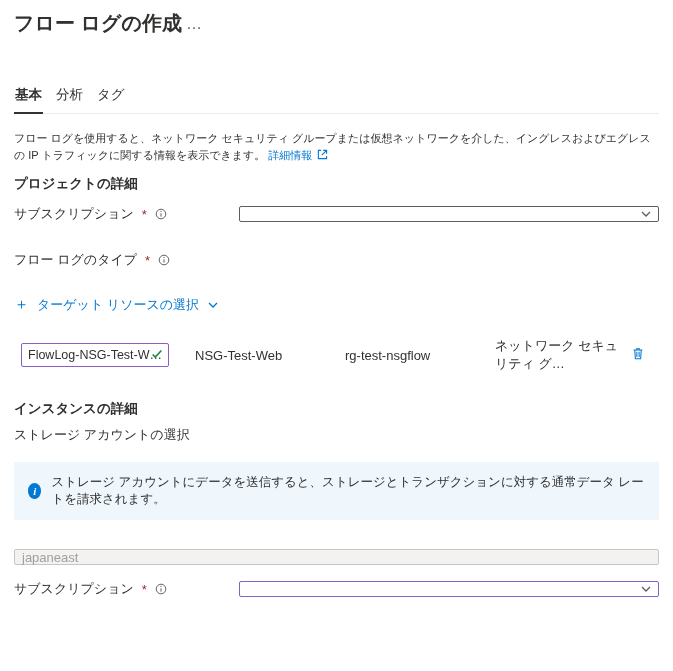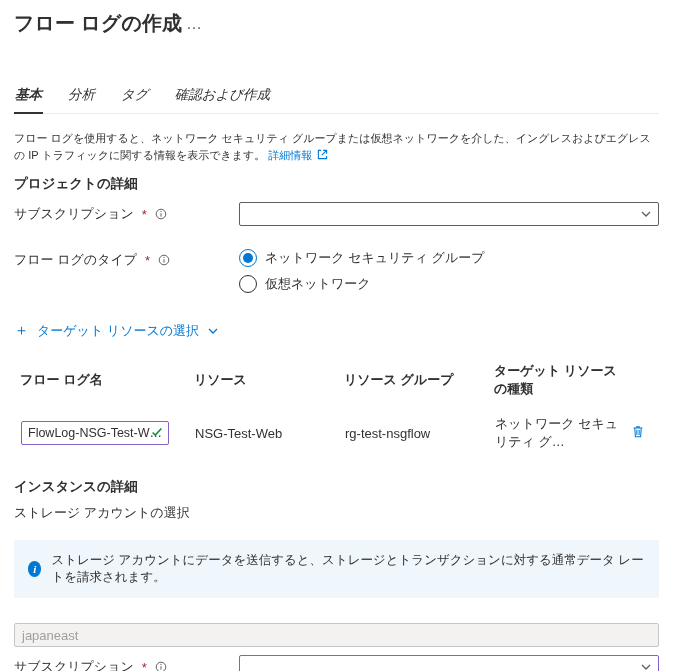--- a/index.html
+++ b/index.html
@@ -15,24 +15,23 @@
       font-size: 20px;
       font-weight: 600;
       padding: 10px 0 4px 0;
       display: flex;
       align-items: center;
       gap: 0;
     }
     .more-dots { font-size: 16px; color: #605e5c; font-weight: 400; cursor: pointer; padding: 0 4px; }
     .tabs {
       display: flex;
-      gap: 24px;
+      gap: 12px;
       margin-top: 36px;
       border-bottom: 1px solid #edebe9;
-      font-style: italic;
     }
     .tab {
       padding: 8px 1px;
       font-size: 13.5px;
       cursor: pointer;
       border-bottom: 2px solid transparent;
       position: relative;
       top: 1px;
       color: #323130;
     }
@@ -62,21 +61,21 @@
     }
     .required { color: #a4262c; }
     .info-circle {
       width: 12px; height: 12px; flex: 0 0 12px;
       display: inline-flex; align-items: center; justify-content: center;
       color: #605e5c;
     }
     .form-field { flex: 1; }
     .dropdown, .textinput {
       width: 100%;
-      height: 24px;
+      height: 16px;
       border: 1px solid #605e5c;
       border-radius: 2px;
       padding: 0 24px 0 7px;
       font-size: 13px;
       background: #fff;
       position: relative;
       display: flex;
       align-items: center;
       cursor: pointer;
       color: #323130;
@@ -155,21 +154,20 @@
 
 <h1 class="page-title">
   <span>フロー ログの作成</span>
   <span class="more-dots">…</span>
 </h1>
 
 <div class="tabs">
   <div class="tab selected">基本</div>
   <div class="tab">分析</div>
   <div class="tab">タグ</div>
-  <div class="tab">確認および作成</div>
 </div>
 
 <p class="description">
   <span>フロー ログを使用すると、ネットワーク セキュリティ グループまたは仮想ネットワークを介した、イングレスおよびエグレスの IP トラフィックに関する情報を表示できます。</span>
   <a class="link">
     <span>詳細情報</span>
     <svg width="11" height="11" viewBox="0 0 16 16" fill="none" stroke="#0078d4" stroke-width="1.6">
         <path d="M6 2H2v12h12v-4M9 2h5v5M14 2L7 9"></path>
       </svg>
   </a>
@@ -205,50 +203,33 @@
     <span>フロー ログのタイプ</span>
     <span class="required">*</span>
     <span class="info-circle">
       <svg width="12" height="12" viewBox="0 0 16 16" fill="none" stroke="#605e5c" stroke-width="1.3">
           <circle cx="8" cy="8" r="6.4"></circle>
           <line x1="8" y1="7" x2="8" y2="11.5"></line>
           <circle cx="8" cy="4.6" r="0.8" fill="#605e5c" stroke="none"></circle>
         </svg>
     </span>
   </div>
-  <div class="form-field">
-    <div class="radio-row">
-      <span class="radio checked"></span>
-      <span>ネットワーク セキュリティ グループ</span>
-    </div>
-    <div class="radio-row">
-      <span class="radio"></span>
-      <span>仮想ネットワーク</span>
-    </div>
-  </div>
 </div>
 
 <div class="select-target">
   <span class="plus">＋</span>
   <span>ターゲット リソースの選択</span>
   <span class="chev">
     <svg width="12" height="12" viewBox="0 0 12 12">
         <path d="M2 4l4 4 4-4" fill="none" stroke="#0078d4" stroke-width="1.3"></path>
       </svg>
   </span>
 </div>
 
 <div class="tbl">
-  <div class="tbl-head">
-    <div class="c1">フロー ログ名</div>
-    <div class="c2">リソース</div>
-    <div class="c3">リソース グループ</div>
-    <div class="c4">ターゲット リソースの種類</div>
-    <div class="c5"></div>
-  </div>
   <div class="tbl-row">
     <div class="c1">
       <div class="flowlog-input">
         <span>FlowLog-NSG-Test-W…</span>
         <span class="check-green">
           <svg width="14" height="14" viewBox="0 0 16 16">
               <path d="M3 8.5l3 3L13 4" fill="none" stroke="#10893e" stroke-width="1.7"></path>
             </svg>
         </span>
       </div>

